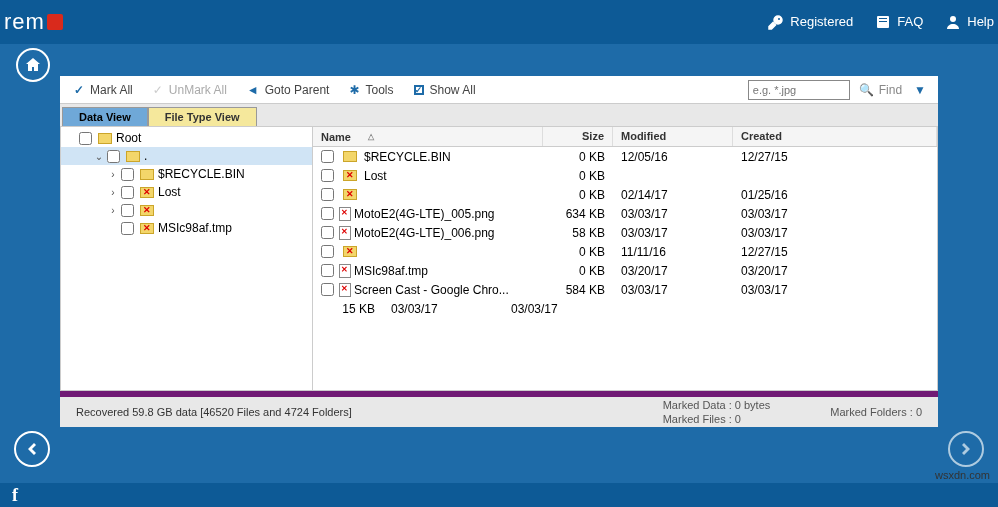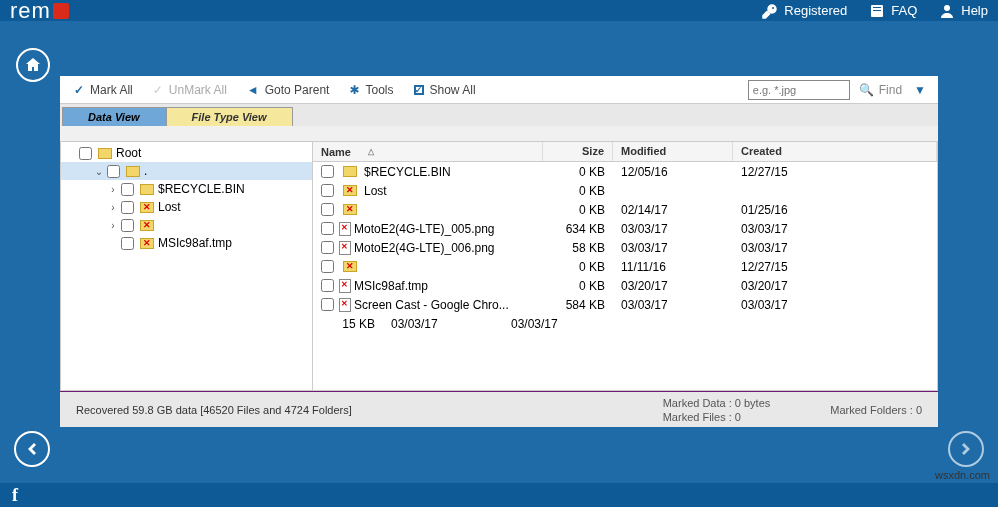--- a/index.html
+++ b/index.html
@@ -1,18 +1,18 @@
 <!DOCTYPE html>
 <html><head>
 <meta charset="utf-8">
 <style>
 * { margin: 0; padding: 0; box-sizing: border-box; font-family: Arial, sans-serif; }
 body { width: 998px; height: 507px; background: #1e6ba8; overflow: hidden; position: relative; }
 
-.topbar { height: 21px; background: #0d5a96; display: flex; align-items: center; padding: 0 10px; color: #fff; }
+.topbar { height: 44px; background: #0d5a96; display: flex; align-items: center; padding: 0 4px; color: #fff; }
 .logo { display: flex; align-items: center; font-size: 22px; font-weight: 300; letter-spacing: 1px; }
 .logo .sq { display: inline-block; width: 16px; height: 16px; background: #d92a1c; margin-left: 2px; border-radius: 2px; }
 .topbar-right { margin-left: auto; display: flex; gap: 22px; align-items: center; font-size: 13px; }
 .topbar-item { display: flex; align-items: flex-start; gap: 6px; cursor: pointer; }
 .icn { width: 16px; height: 16px; display: inline-block; }
 
 .nav-home { position: absolute; left: 16px; top: 48px; width: 34px; height: 34px; border: 2px solid #fff; border-radius: 50%; display: flex; align-items: center; justify-content: center; cursor: pointer; }
 .nav-back { position: absolute; left: 14px; bottom: 40px; width: 36px; height: 36px; border: 2px solid #fff; border-radius: 50%; display: flex; align-items: center; justify-content: center; cursor: pointer; }
 .nav-fwd { position: absolute; right: 14px; bottom: 40px; width: 36px; height: 36px; border: 2px solid #aecbe0; border-radius: 50%; display: flex; align-items: center; justify-content: center; }
 
@@ -20,25 +20,25 @@
 
 .toolbar { height: 28px; background: #fff; display: flex; align-items: center; padding: 0 6px; gap: 4px; font-size: 12px; color: #444; border-bottom: 1px solid #ccc; }
 .tb-btn { display: flex; align-items: center; gap: 6px; padding: 2px 8px; cursor: pointer; }
 .tb-btn.dis { color: #aaa; }
 .tb-spacer { flex: 1; }
 .search-box { width: 102px; height: 20px; border: 1px solid #888; font-size: 11px; padding: 0 4px; color: #888; }
 .find-area { display: flex; align-items: center; gap: 4px; padding: 0 6px; color: #888; font-size: 12px; }
 .find-area .dd { color: #1e6ba8; margin-left: 8px; }
 
 .tabs { height: 22px; display: flex; align-items: flex-end; padding-left: 2px; background: #e8e8e8; }
-.tab { padding: 3px 25px; font-size: 11px; border: 1px solid #999; border-bottom: none; margin-right: 0; cursor: pointer; font-style: italic; }
+.tab { padding: 3px 16px; font-size: 11px; border: 1px solid #999; border-bottom: none; margin-right: 0; cursor: pointer; }
 .tab.active { background: #6fa8d8; color: #000; font-weight: bold; }
 .tab.inactive { background: #f5e89c; color: #333; font-weight: bold; }
 
-.content { flex: 1; display: flex; background: #fff; border: 1px solid #ccc; overflow: hidden; margin-top: 15px; }
+.content { flex: 1; display: flex; background: #fff; border: 1px solid #ccc; overflow: hidden; }
 
 .tree { width: 252px; border-right: 1px solid #ccc; font-size: 12px; padding: 2px 0; overflow: auto; }
 .tree-row { display: flex; align-items: center; height: 18px; padding-left: 4px; cursor: pointer; white-space: nowrap; }
 .tree-row .tw { width: 12px; text-align: center; color: #555; font-size: 10px; }
 .tree-row input { margin: 0 2px; }
 .folder-ic { width: 14px; height: 11px; background: #f3d66a; border: 1px solid #cba52a; margin: 0 4px; display: inline-block; }
 .folder-ic.del { position: relative; }
 .folder-ic.del::after { content: "✕"; position: absolute; color: #d00; font-size: 9px; font-weight: bold; left: 2px; top: -1px; }
 .ind1 { padding-left: 16px; }
 .ind2 { padding-left: 32px; }
@@ -54,21 +54,21 @@
 .col-c { flex: 1; }
 .list-body { flex: 1; font-size: 12px; }
 .list-row { display: flex; height: 19px; align-items: center; }
 .list-row > div { padding: 0 8px; }
 .list-row .col-n { display: flex; align-items: center; gap: 3px; }
 .list-row input { margin-right: 2px; }
 .file-ic { width: 12px; height: 14px; background: #fff; border: 1px solid #888; display: inline-block; position: relative; }
 .file-ic.del::after { content: "✕"; position: absolute; color: #d00; font-size: 8px; font-weight: bold; left: 1px; top: 0; }
 .sort-arr { font-size: 8px; color: #888; }
 
-.status { height: 36px; background: #e8e8e8; border-top: 1px solid #701a75; display: flex; align-items: center; padding: 0 16px; font-size: 11px; color: #333; }
+.status { height: 36px; background: #e8e8e8; border-top: 6px solid #701a75; display: flex; align-items: center; padding: 0 16px; font-size: 11px; color: #333; }
 .status .mid { margin-left: auto; margin-right: 60px; color: #555; line-height: 14px; }
 .status .rgt { color: #555; }
 
 .footer { position: absolute; left: 0; bottom: 0; height: 24px; width: 100%; background: #0d5a96; display: flex; align-items: center; padding: 0 12px; }
 .fb { color: #fff; font-size: 18px; font-weight: bold; font-family: Georgia, serif; }
 .wm { position: absolute; right: 8px; bottom: 26px; font-size: 11px; color: #333; }
 
 svg { display: block; }
 </style>
 </head>

